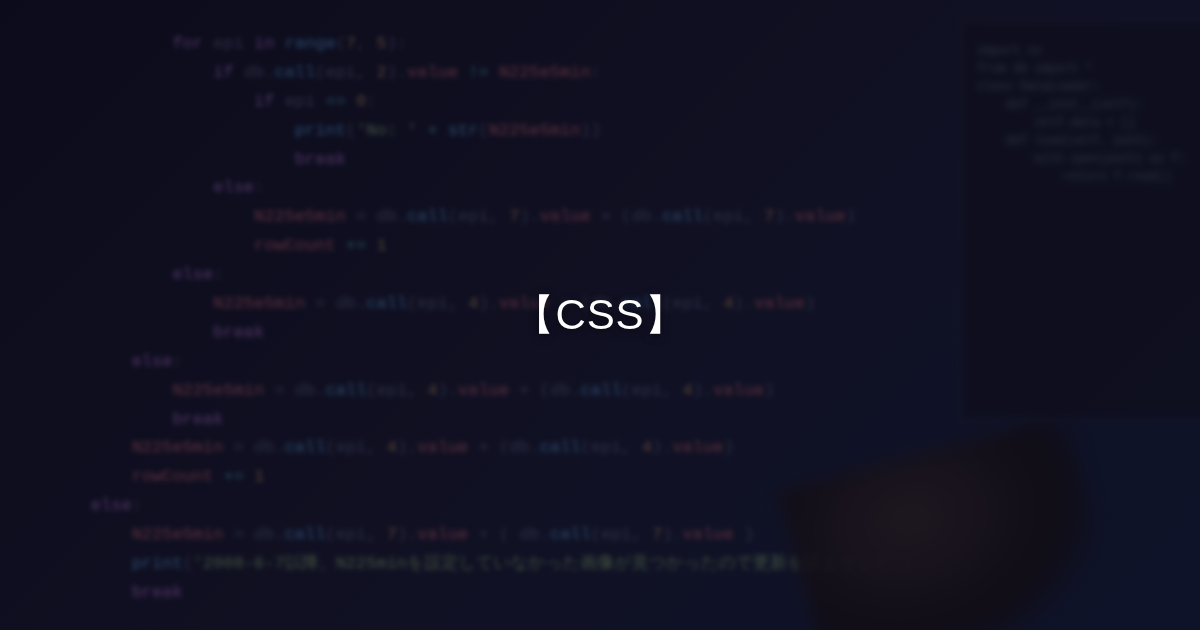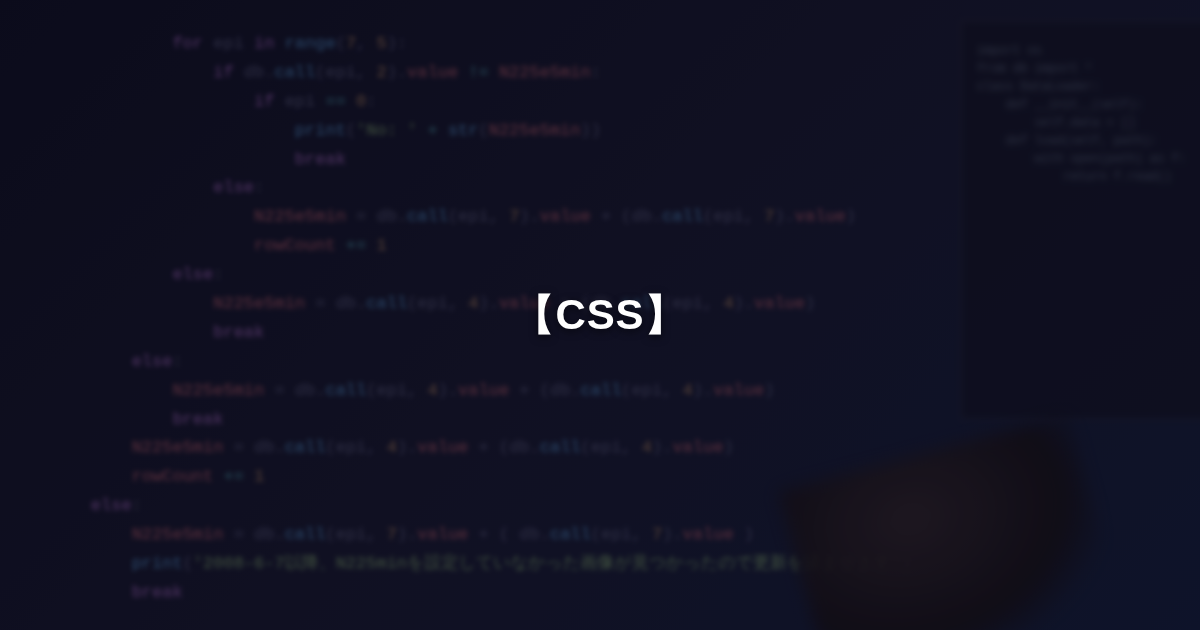--- a/index.html
+++ b/index.html
@@ -79,21 +79,21 @@
       display: flex;
       flex-direction: column;
       justify-content: center;
       align-items: center;
       text-align: center;
       color: #ffffff;
       padding: 0 60px;
     }
     .title-line {
       font-size: 42px;
-      font-weight: 700;
+      font-weight: 400;
       line-height: 1.6;
       text-shadow: 0 2px 8px rgba(0,0,0,0.6);
       letter-spacing: 0.02em;
     }
   </style>
 </head>
 <body>
 
 <div class="background"></div>
 

